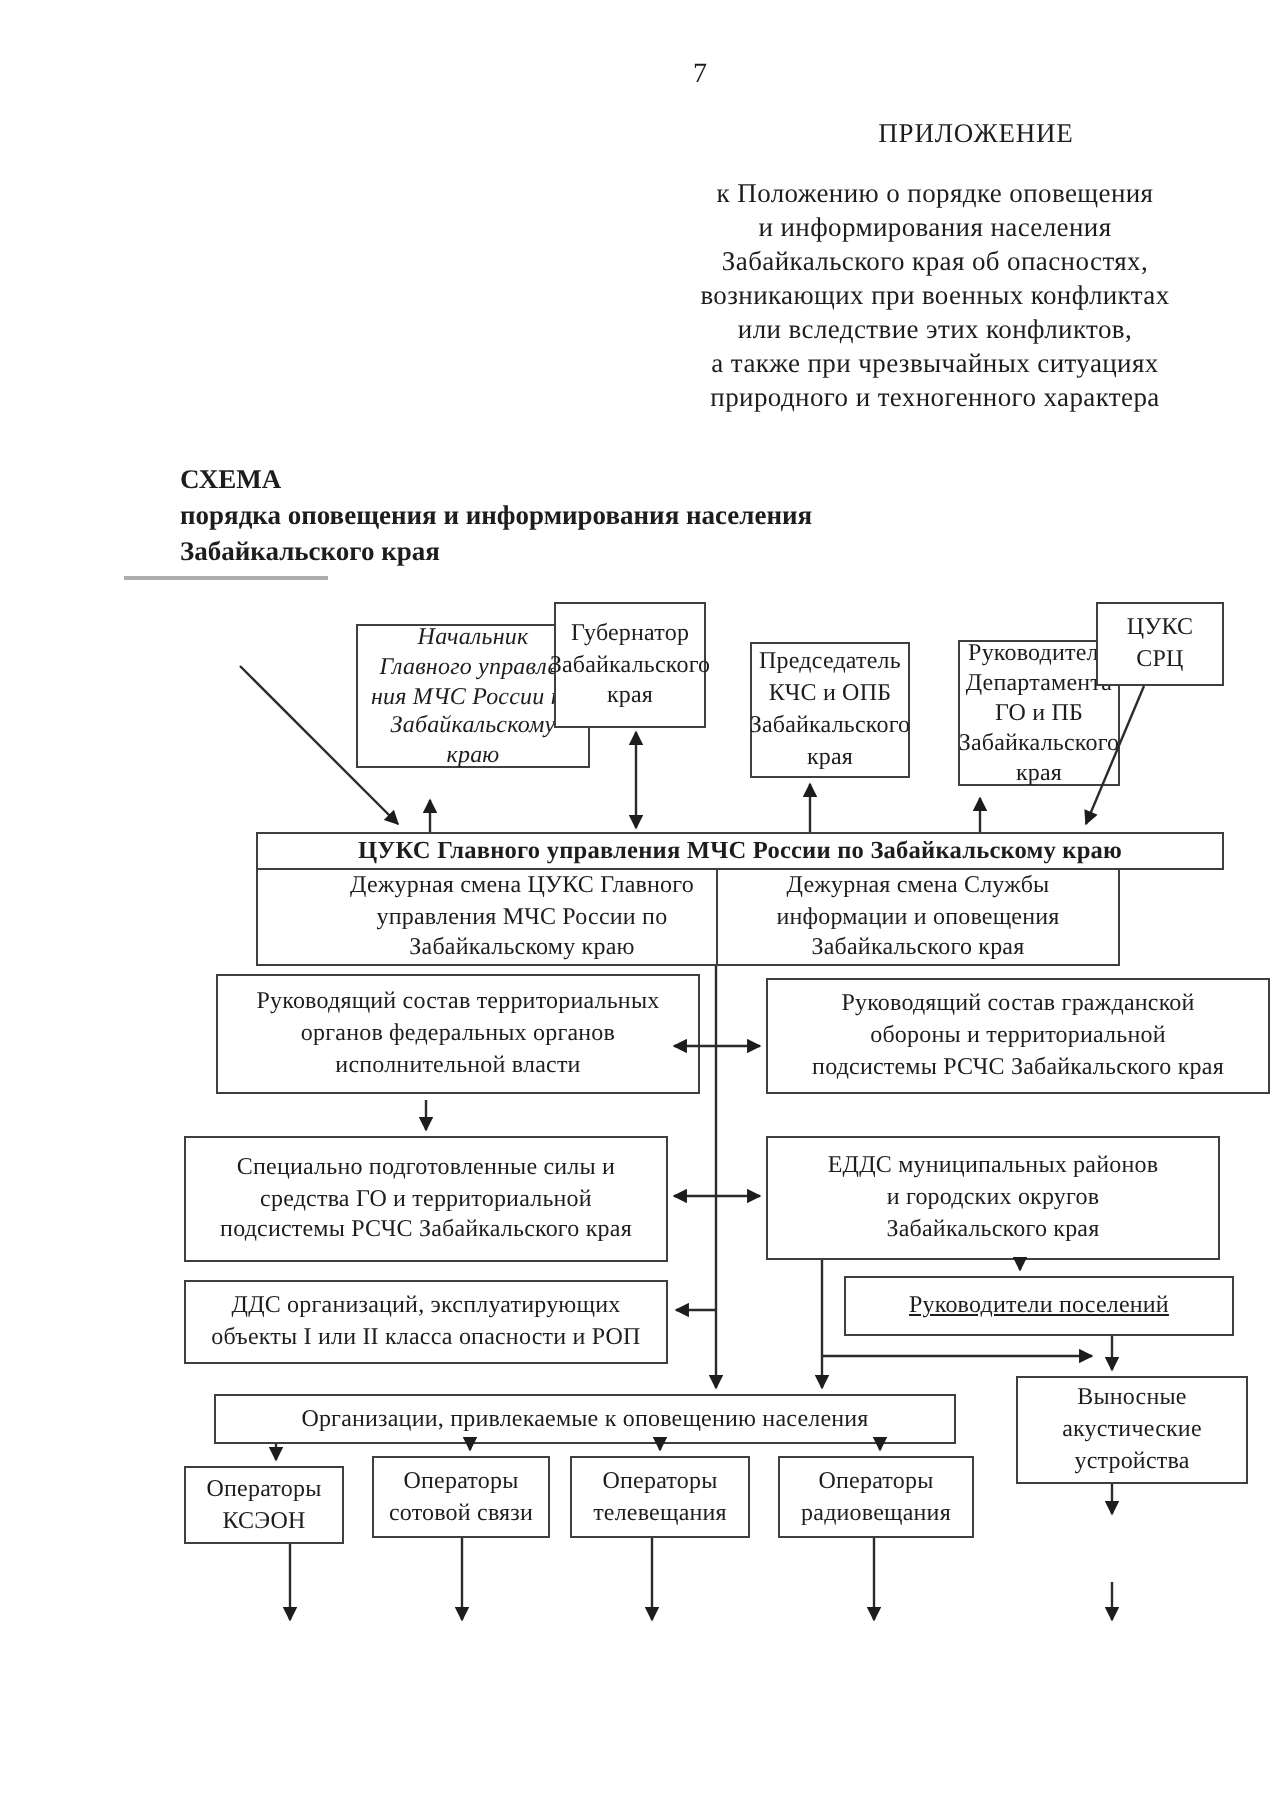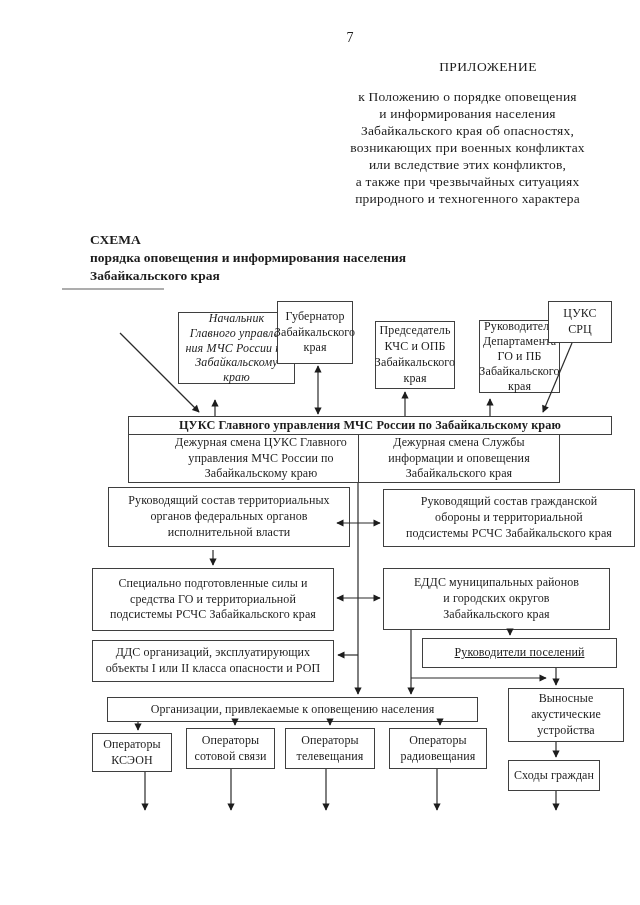--- a/index.html
+++ b/index.html
@@ -105,21 +105,20 @@
 КСЭОН</div>
   <div class="bx" style="left:186px;top:728px;width:89px;height:41px;">Операторы
 сотовой связи</div>
   <div class="bx" style="left:285px;top:728px;width:90px;height:41px;">Операторы
 телевещания</div>
   <div class="bx" style="left:389px;top:728px;width:98px;height:41px;">Операторы
 радиовещания</div>
   <div class="bx" style="left:508px;top:688px;width:116px;height:54px;">Выносные
 акустические
 устройства</div>
-  <div class="bx" style="left:508px;top:760px;width:92px;height:31px;">Сходы граждан</div>
 
   <svg class="overlay" width="640" height="905" viewBox="0 0 640 905">
     <defs>
       <marker id="ah" viewBox="0 0 10 10" refX="9" refY="5" markerWidth="7" markerHeight="6" orient="auto-start-reverse">
         <path d="M0,0 L10,5 L0,10 z" fill="#1d1d1d"></path>
       </marker>
     </defs>
     <g stroke="#2b2b2b" stroke-width="1.2" fill="none">
       <line x1="120" y1="333" x2="199" y2="412" marker-end="url(#ah)"></line>
       <line x1="215" y1="416" x2="215" y2="400" marker-end="url(#ah)"></line>

